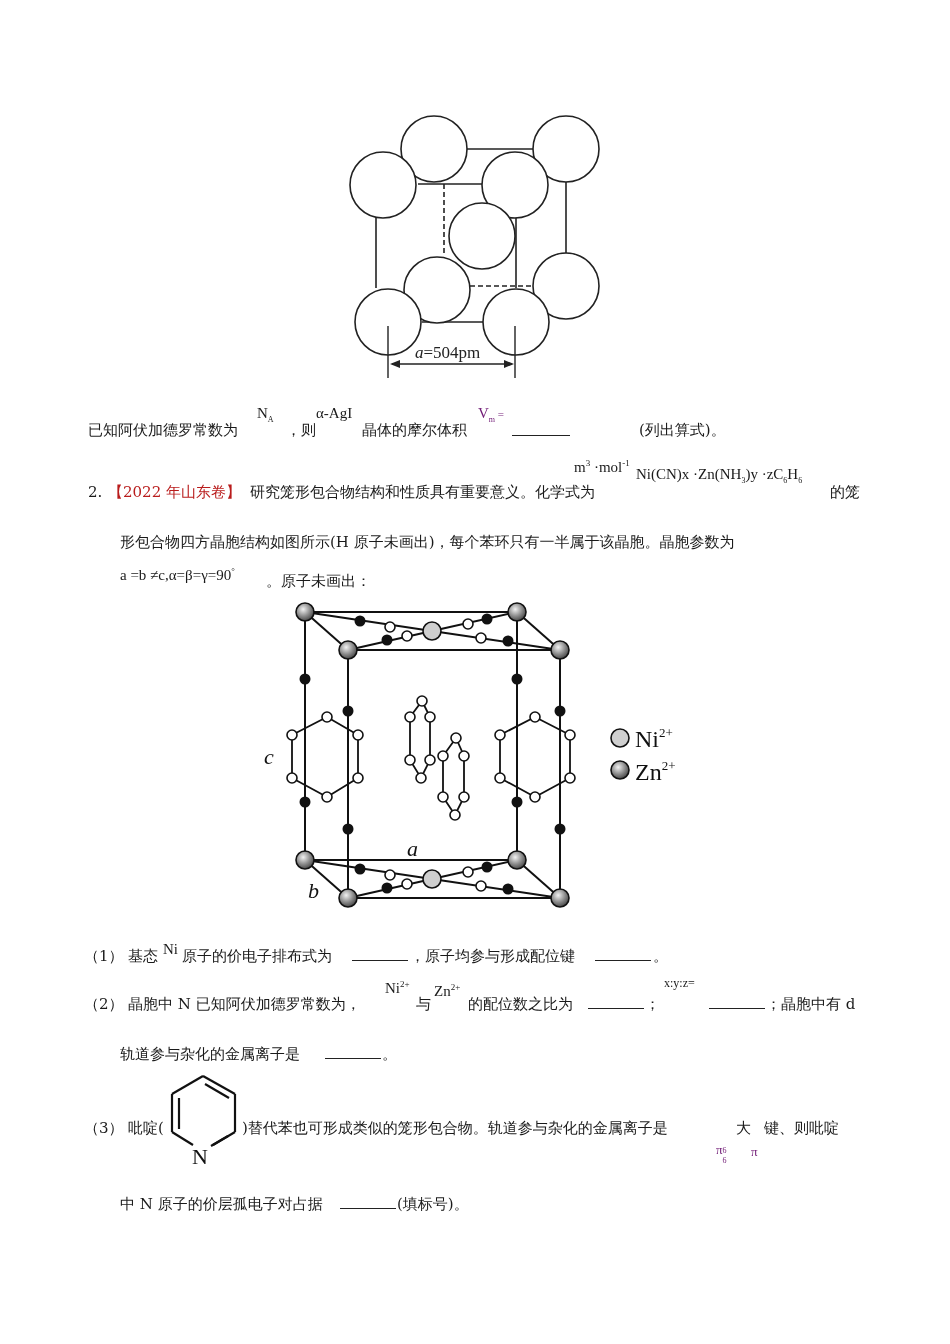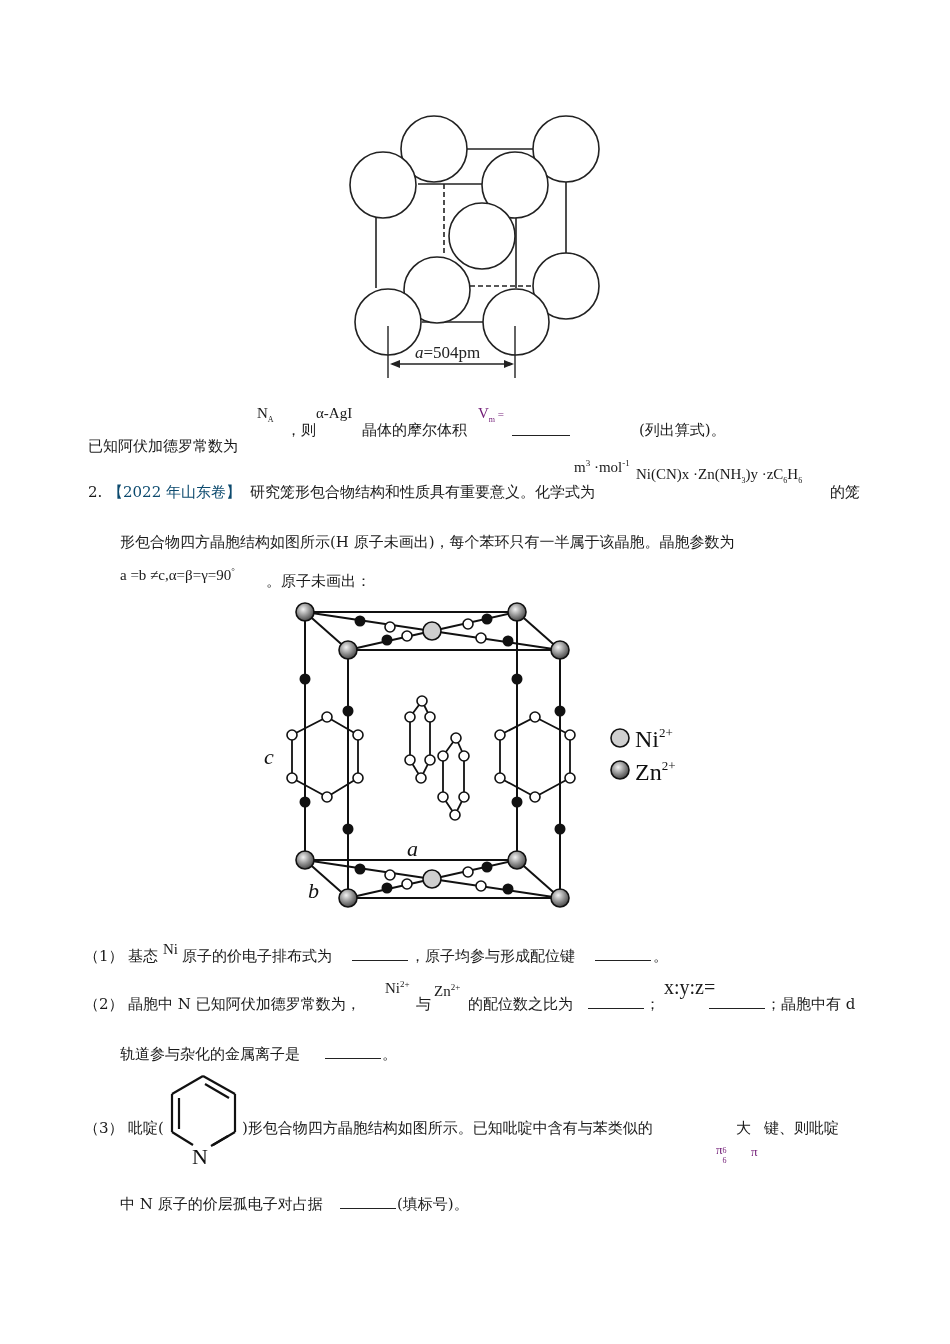--- a/index.html
+++ b/index.html
@@ -2,21 +2,21 @@
 <html><head>
 <meta charset="utf-8">
 <style>
   html, body { margin: 0; padding: 0; background: #ffffff; }
   body { width: 950px; height: 1344px; position: relative; overflow: hidden;
          font-family: "DejaVu Serif", "Liberation Serif", serif; color: #1a1a1a; }
   .abs { position: absolute; white-space: nowrap; }
   .t { font-size: 15px; line-height: 20px; }
   .sup { font-size: 9px; vertical-align: super; }
   .sub { font-size: 8px; vertical-align: sub; }
-  .blue { color: #0c4a6e; }
+  .blue { color: #b91c1c; }
   .f { font-family: "Liberation Serif", serif; font-size: 15px; }
   .gray { color: #701a75; }
   svg text { font-family: "Liberation Serif", serif; }
 </style>
 </head>
 <body>
 
 <svg class="abs" style="left:340px;top:110px" width="280" height="280" viewBox="0 0 280 280">
   <g stroke="#222" stroke-width="1.6" fill="none">
 
@@ -45,21 +45,21 @@
   <g stroke="#222" stroke-width="1.4">
     <line x1="48" y1="216" x2="48" y2="268"></line>
     <line x1="175" y1="216" x2="175" y2="268"></line>
     <line x1="52" y1="254" x2="172" y2="254"></line>
   </g>
   <polygon points="50,254 60,250 60,258" fill="#222"></polygon>
   <polygon points="174,254 164,250 164,258" fill="#222"></polygon>
   <text x="75" y="248" font-size="17" fill="#222"><tspan font-style="italic">a</tspan><tspan>=504pm</tspan></text>
 </svg>
 
-<div class="abs t" style="left:88px;top:436px;font-family:Liberation Serif, serif;">
+<div class="abs t" style="left:88px;top:420px;font-family:Liberation Serif, serif;">
   <span>已知阿伏加德罗常数为</span>
 </div>
 <div class="abs f" style="left:257px;top:405px;"><span>N</span><span class="sub">A</span></div>
 <div class="abs t" style="left:286px;top:420px;">，则</div>
 <div class="abs f" style="left:316px;top:405px;">α-AgI</div>
 <div class="abs t" style="left:362px;top:420px;">晶体的摩尔体积</div>
 <div class="abs f gray" style="left:478px;top:405px;"><span>V</span><span class="sub">m</span><span style="font-size:11px"> =</span></div>
 <div class="abs" style="left:512px;top:421px;width:58px;height:14px;border-bottom:1px solid #222;"></div>
 <div class="abs f" style="left:574px;top:410px;margin-top:48px;"><span>m</span><span class="sup">3</span><span> ·mol</span><span class="sup">-1</span></div>
 <div class="abs t" style="left:639px;top:420px;">(列出算式)。</div>
@@ -211,21 +211,21 @@
 <div class="abs t" style="left:653px;top:946px;">。</div>
 
 <div class="abs t" style="left:84px;top:994px;">（2）</div>
 <div class="abs t" style="left:128px;top:994px;">晶胞中 N 已知阿伏加德罗常数为，</div>
 <div class="abs f" style="left:385px;top:979px;"><span>Ni</span><span class="sup">2+</span></div>
 <div class="abs t" style="left:416px;top:994px;">与</div>
 <div class="abs f" style="left:434px;top:982px;"><span>Zn</span><span class="sup">2+</span></div>
 <div class="abs t" style="left:468px;top:994px;">的配位数之比为</div>
 <div class="abs" style="left:588px;top:994px;width:56px;height:14px;border-bottom:1px solid #222;"></div>
 <div class="abs t" style="left:645px;top:994px;">；</div>
-<div class="abs f" style="left:664px;top:976px;font-size:20px;">x:y:z=</div>
+<div class="abs f" style="left:664px;top:976px;font-size:12px;">x:y:z=</div>
 <div class="abs" style="left:709px;top:994px;width:56px;height:14px;border-bottom:1px solid #222;"></div>
 <div class="abs t" style="left:766px;top:994px;">；晶胞中有 d</div>
 
 <div class="abs t" style="left:120px;top:1044px;">轨道参与杂化的金属离子是</div>
 <div class="abs" style="left:325px;top:1044px;width:56px;height:14px;border-bottom:1px solid #222;"></div>
 <div class="abs t" style="left:382px;top:1044px;">。</div>
 
 <div class="abs t" style="left:84px;top:1118px;">（3）</div>
 <div class="abs t" style="left:128px;top:1118px;">吡啶(</div>
 <svg class="abs" style="left:165px;top:1072px" width="76" height="96" viewBox="0 0 76 96">
@@ -235,21 +235,21 @@
     <line x1="7" y1="22" x2="7" y2="60"></line>
     <line x1="70" y1="22" x2="70" y2="60"></line>
     <line x1="7" y1="60" x2="28" y2="73"></line>
     <line x1="70" y1="60" x2="48" y2="73"></line>
     <line x1="14" y1="26" x2="14" y2="57"></line>
     <line x1="40" y1="12" x2="64" y2="26"></line>
     <line x1="63" y1="64" x2="46" y2="74"></line>
   </g>
   <text x="27" y="92" font-size="22" fill="#111">N</text>
 </svg>
-<div class="abs t" style="left:242px;top:1118px;">)形包合物四方晶胞结构如图所示。已知吡啶中含有与苯类似的</div>
+<div class="abs t" style="left:242px;top:1118px;">)替代苯也可形成类似的笼形包合物。轨道参与杂化的金属离子是</div>
 <div class="abs t" style="left:736px;top:1118px;">大</div>
 <div class="abs t" style="left:764px;top:1118px;">键、则吡啶</div>
 <div class="abs f gray" style="left:716px;top:1142px;font-size:13px;"><span>π</span><span style="display:inline-block;position:relative;width:6px;"><span style="position:absolute;left:0;top:-8px;font-size:8px;">6</span><span style="position:absolute;left:0;top:2px;font-size:8px;">6</span></span></div>
 <div class="abs f gray" style="left:751px;top:1144px;font-size:13px;">π</div>
 
 <div class="abs t" style="left:120px;top:1194px;">中 N 原子的价层孤电子对占据</div>
 <div class="abs" style="left:340px;top:1194px;width:56px;height:14px;border-bottom:1px solid #222;"></div>
 <div class="abs t" style="left:397px;top:1194px;">(填标号)。</div>
 
 </body></html>

